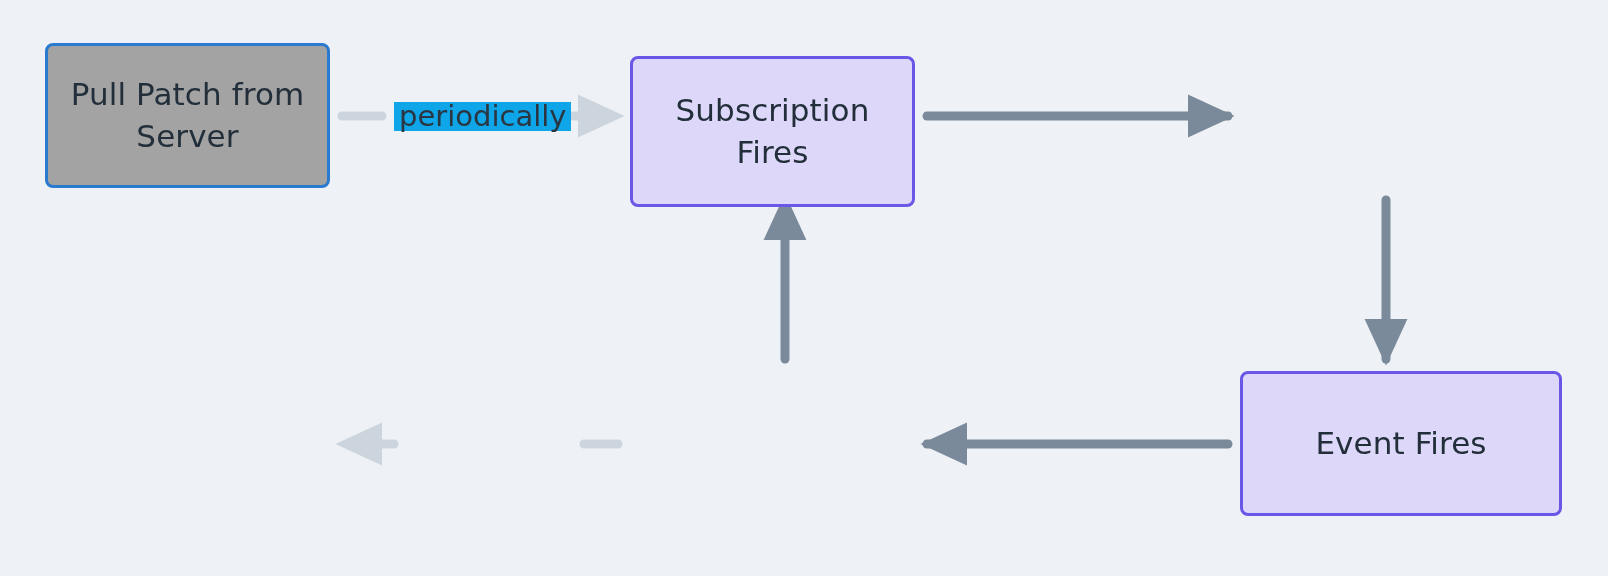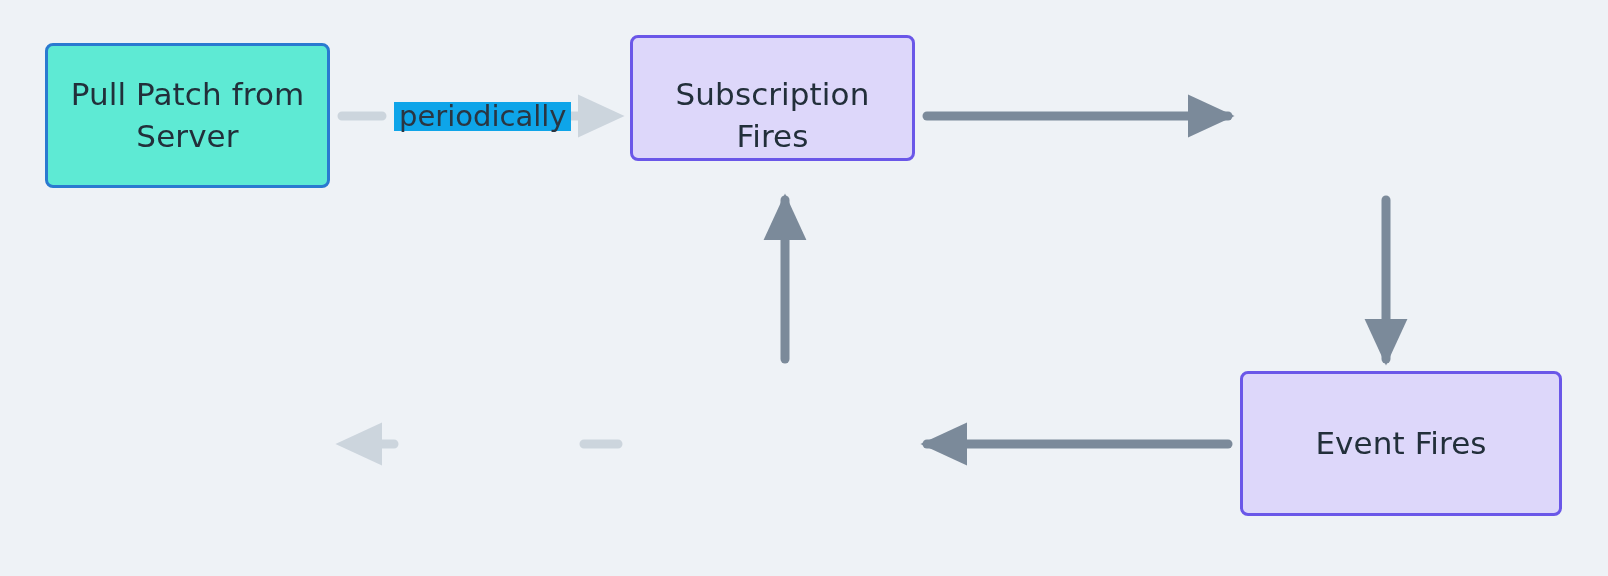--- a/index.html
+++ b/index.html
@@ -41,21 +41,21 @@
     color: #222f3a;
     letter-spacing: 0.1px;
     z-index: 2;
   }
   .node-label {
     display: block;
     padding: 0 14px;
     white-space: pre-line;
   }
   .node.blue {
-    background: #5eead4;
+    background: #a3a3a3;
     border-color: #2a7ad0;
   }
   .node.purple {
     background: #ddd7fa;
     border-color: #6a57e8;
   }
   .edge-label {
     position: absolute;
     font-size: 29px;
     color: #2a3642;
@@ -92,21 +92,21 @@
     <line x1="785" y1="359" x2="785" y2="200" stroke="#7b8a9a" stroke-width="9" stroke-linecap="round" marker-end="url(#arrow-solid)"></line>
 
     <line x1="618" y1="444" x2="342" y2="444" stroke="#ccd5dd" stroke-width="9" stroke-linecap="round" stroke-dasharray="34 190" marker-end="url(#arrow-dotted)"></line>
   </svg>
 
   <div class="node blue" style="left:45px; top:43px; width:285px; height:145px;">
     <span class="node-label">Pull Patch from
 Server</span>
   </div>
 
-  <div class="node purple" style="left:630px; top:35px; width:285px; height:126px;align-items:flex-end;">
+  <div class="node purple" style="left:630px; top:56px; width:285px; height:151px;">
     <span class="node-label">Subscription
 Fires</span>
   </div>
 
 
 
 
   <div class="node purple" style="left:1240px; top:371px; width:322px; height:145px;">
     <span class="node-label">Event Fires</span>
   </div>

